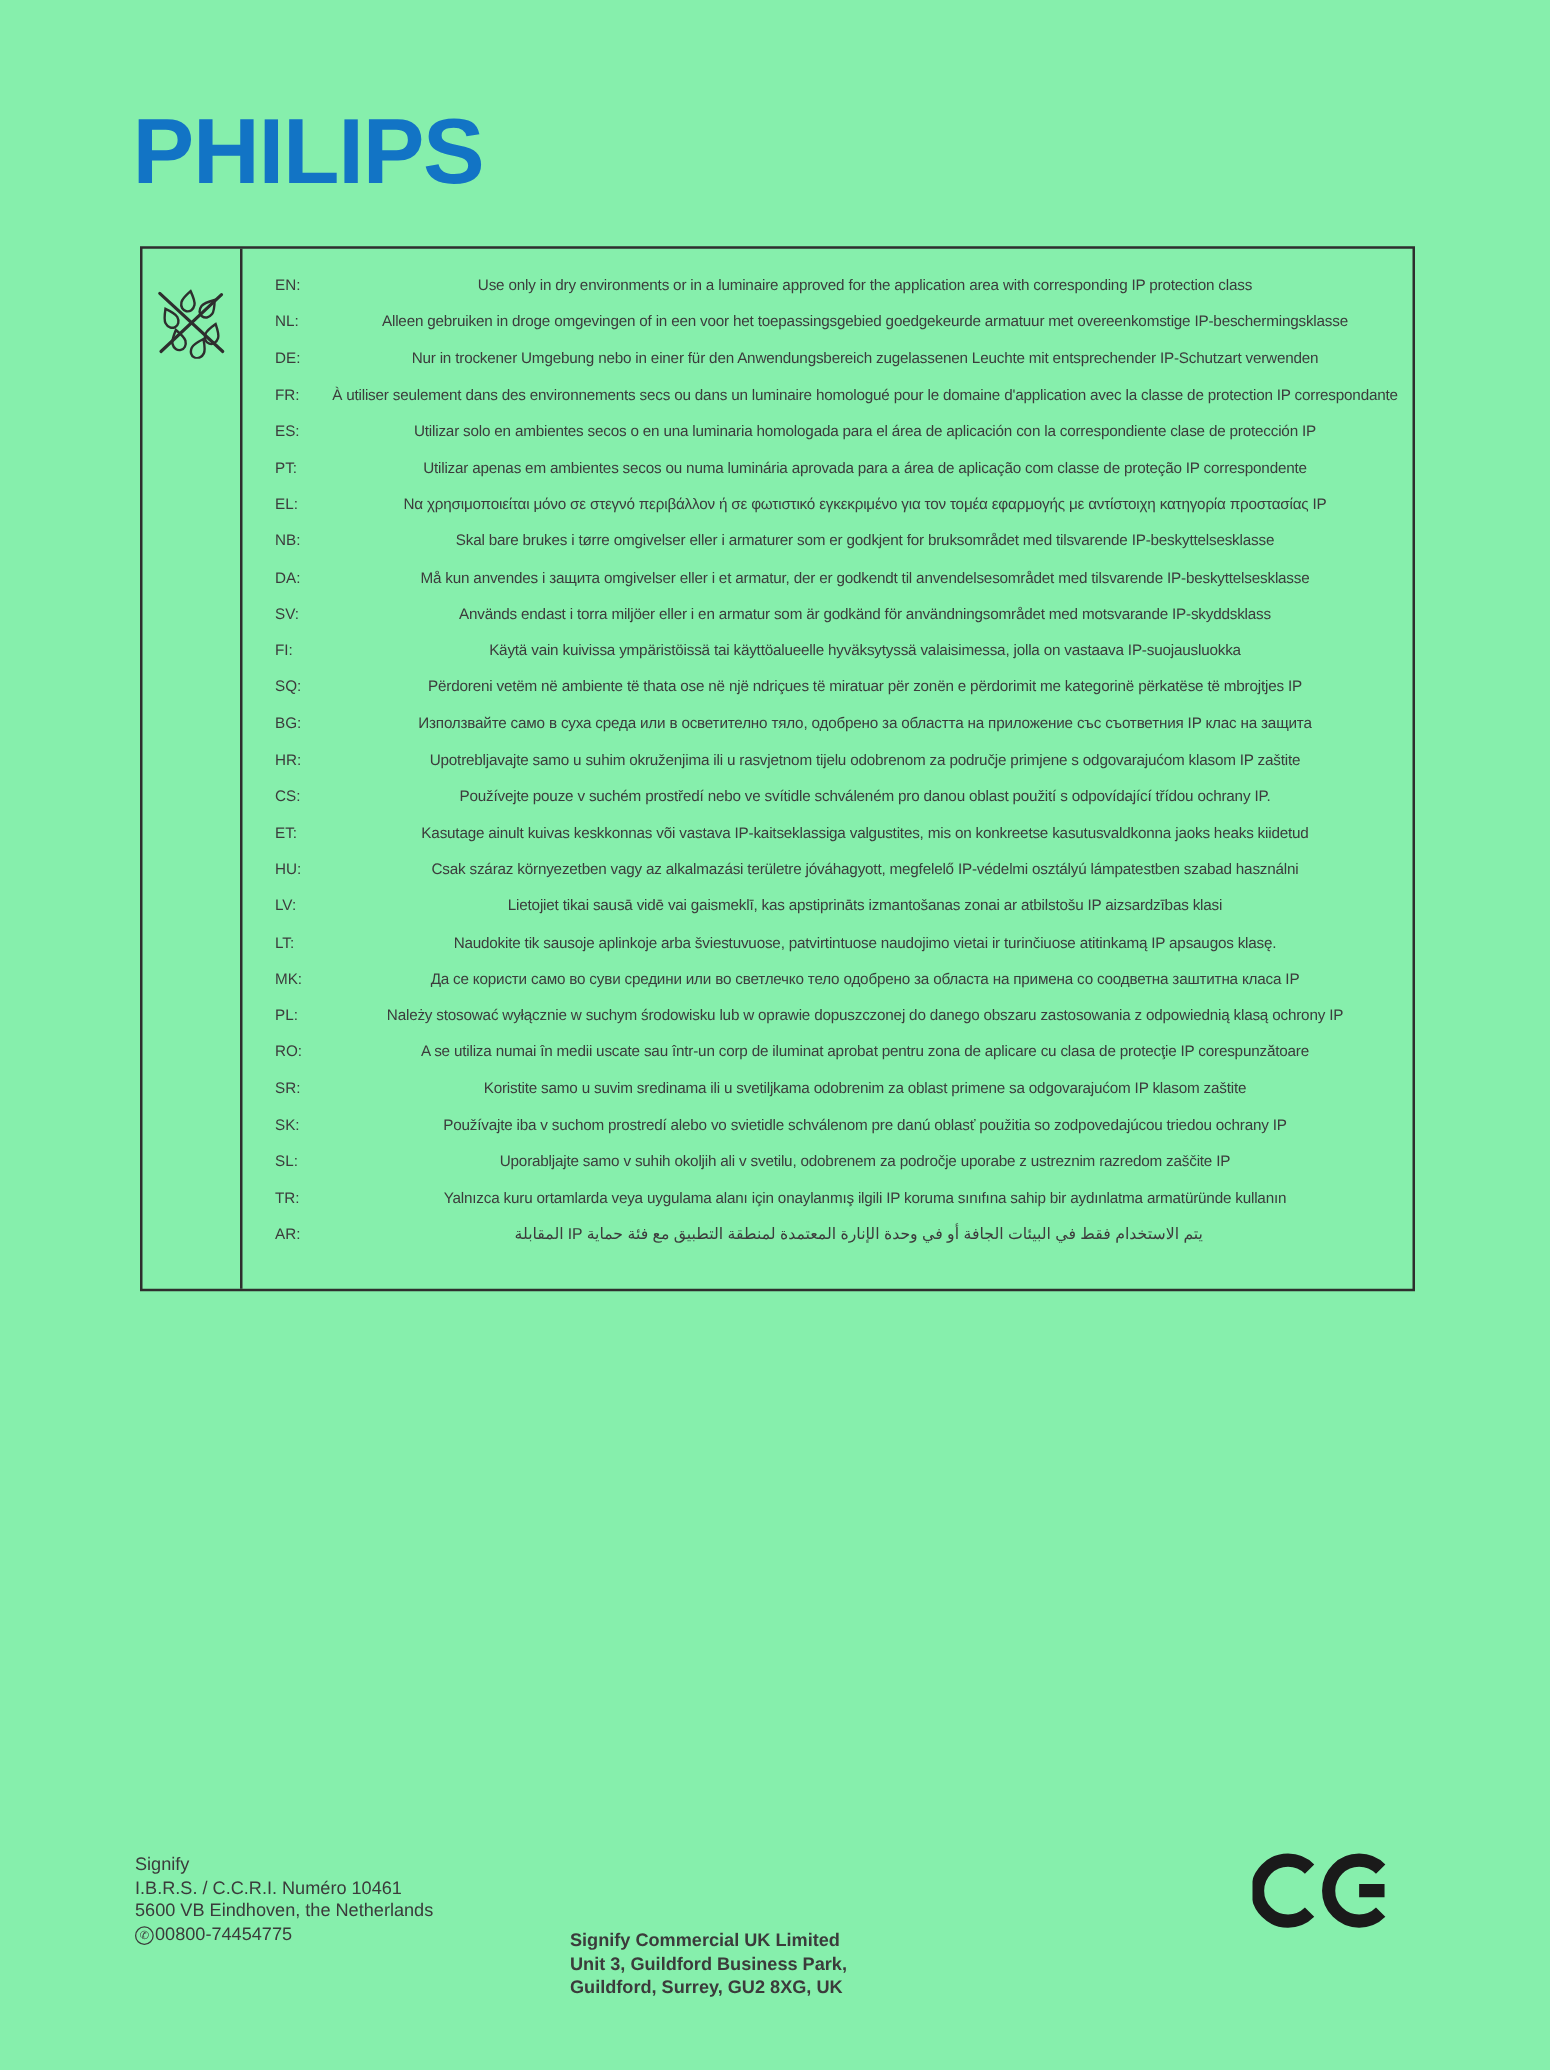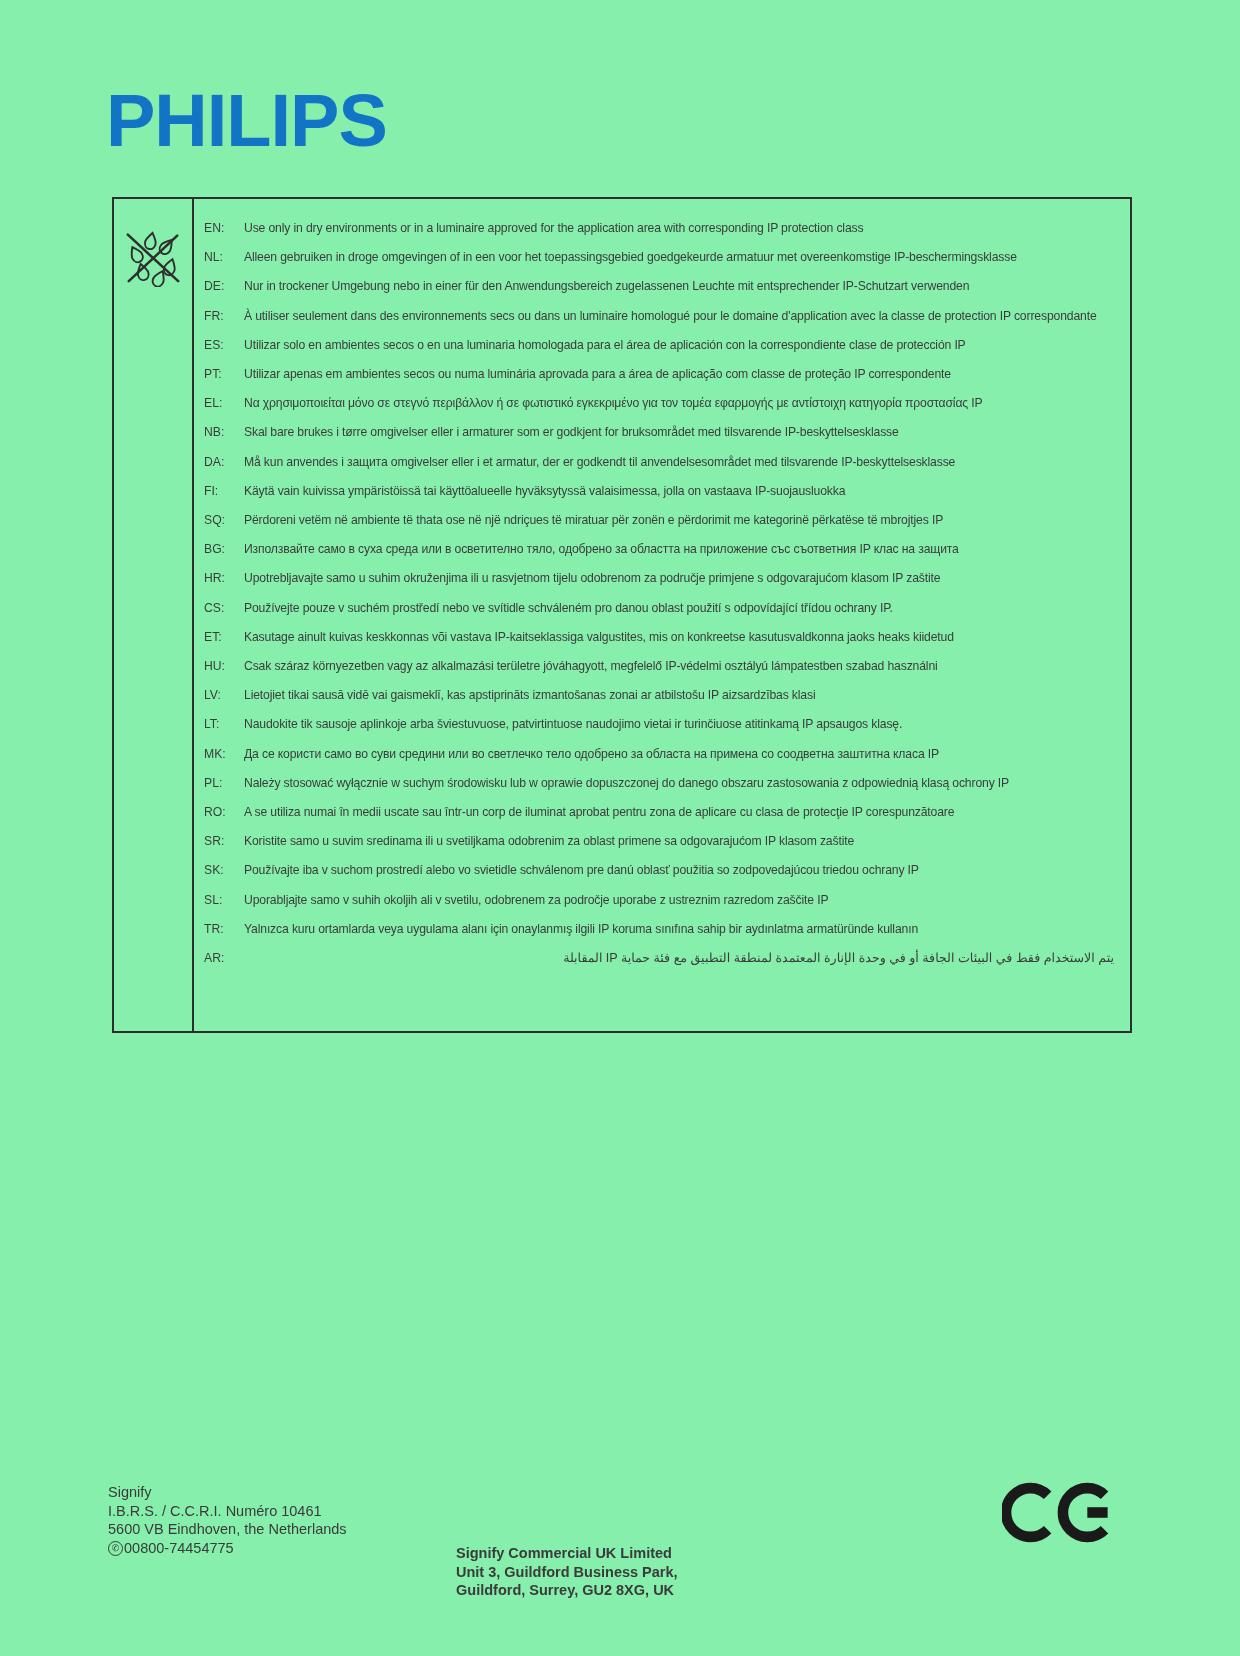--- a/index.html
+++ b/index.html
@@ -6,24 +6,24 @@
   .page{position:relative;width:1240px;height:1656px;background:#86efac;overflow:hidden;
         font-family:"Liberation Sans", sans-serif;}
 
   .logo{position:absolute;left:106px;top:84px;font-size:74px;font-weight:bold;
         letter-spacing:-1px;line-height:1;color:#1274c5;}
 
   .info-table{position:absolute;left:112px;top:197px;width:1020px;height:836px;
         border:2px solid #2e2e2e;box-sizing:border-box;display:flex;}
   .icon-cell{width:80px;border-right:2px solid #2e2e2e;box-sizing:border-box;
         padding-top:26px;display:flex;justify-content:center;align-items:flex-start;}
-  .rows{flex:1;padding:15px 6px 0 10px;overflow:hidden;}
+  .rows{flex:1;padding:15px 6px 0 10px;overflow:hidden;margin-left:16px;}
   .lang-row{display:flex;line-height:29.2px;white-space:nowrap;}
   .lang-row .code{width:40px;flex:0 0 40px;font-size:12.2px;color:#3c3c3c;}
-  .lang-row .text{flex:1;font-size:12.2px;letter-spacing:-0.15px;color:#3c3c3c;}
+  .lang-row .text{flex:1;font-size:12.2px;letter-spacing:-0.15px;color:#3c3c3c;text-align:center;}
   .lang-row.rtl .text{direction:rtl;padding-right:10px;font-size:12.6px;}
 
   .f-left{position:absolute;left:108px;top:1483px;font-size:14.5px;line-height:18.6px;color:#3b3b3b;}
   .f-center{position:absolute;left:456px;top:1544px;font-size:14.5px;line-height:18.6px;color:#3b3b3b;font-weight:bold;}
   .phone-line{display:flex;align-items:center;}
   .phone-circ{display:inline-flex;width:13px;height:13px;border:1.3px solid #3b3b3b;border-radius:50%;
         font-size:9px;line-height:13px;justify-content:center;align-items:center;margin-right:1px;color:#3b3b3b;}
   .ce{position:absolute;left:1002px;top:1480px;}
   .drops-icon{display:block;}
 </style>
@@ -91,20 +91,24 @@
     <div class="lang-row">
       <span class="code">NB:</span>
       <span class="text">Skal bare brukes i tørre omgivelser eller i armaturer som er godkjent for bruksområdet med tilsvarende IP-beskyttelsesklasse</span>
     </div>
 
     <div class="lang-row">
       <span class="code">DA:</span>
       <span class="text">Må kun anvendes i защита omgivelser eller i et armatur, der er godkendt til anvendelsesområdet med tilsvarende IP-beskyttelsesklasse</span>
     </div>
 
+    <div class="lang-row">
+      <span class="code">SV:</span>
+      <span class="text">Används endast i torra miljöer eller i en armatur som är godkänd för användningsområdet med motsvarande IP-skyddsklass</span>
+    </div>
 
     <div class="lang-row">
       <span class="code">FI:</span>
       <span class="text">Käytä vain kuivissa ympäristöissä tai käyttöalueelle hyväksytyssä valaisimessa, jolla on vastaava IP-suojausluokka</span>
     </div>
 
     <div class="lang-row">
       <span class="code">SQ:</span>
       <span class="text">Përdoreni vetëm në ambiente të thata ose në një ndriçues të miratuar për zonën e përdorimit me kategorinë përkatëse të mbrojtjes IP</span>
     </div>

